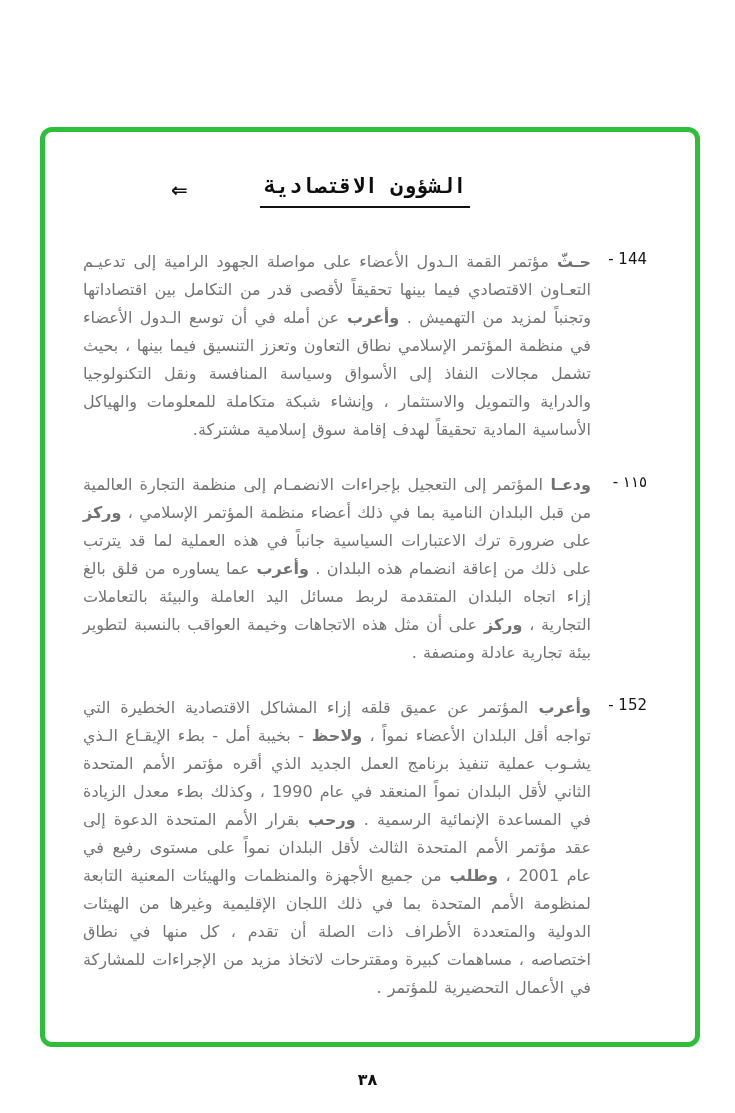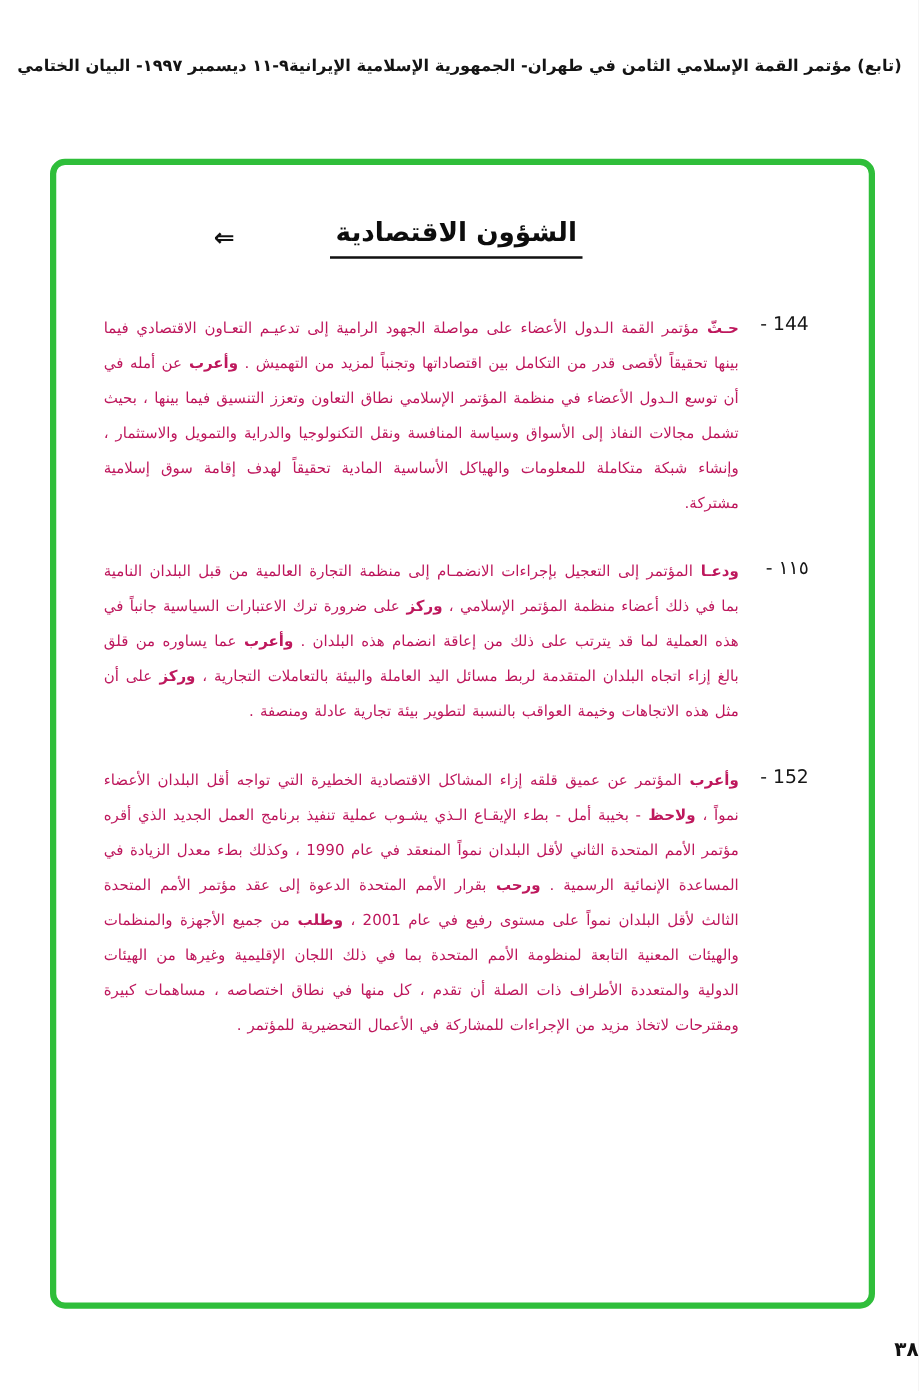--- a/index.html
+++ b/index.html
@@ -61,64 +61,64 @@
     font-weight: 700;
     color: #111;
   }
   .section-title {
     display: inline-block;
     font-size: 21px;
     font-weight: 700;
     color: #0d0d0d;
     border-bottom: 2.5px solid #111;
     padding: 0 4px 7px 4px;
+    font-family: Liberation Mono, monospace;
   }
   .paragraph {
     display: flex;
     flex-direction: row; 
     align-items: flex-start;
     margin-bottom: 27px;
     direction: rtl;
   }
   .para-number {
     flex: 0 0 56px;
     font-size: 15px;
     font-weight: 400;
     color: #161616;
     padding-top: 2px;
     white-space: nowrap;
   }
   .para-text {
     flex: 1 1 auto;
-    font-size: 12px;
+    font-size: 16px;
     line-height: 28px;
     text-align: justify;
     text-justify: inter-word;
-    color: #be185d;
+    color: #737373;
     word-spacing: 1px;
   }
   .para-text span.b { font-weight: 700; }
   .page-number {
     position: absolute;
     bottom: 24px;
     left: 0;
     width: 100%;
-    text-align: right;
+    text-align: center;
     font-size: 16px;
     font-weight: 700;
     color: #111;
   }
 </style>
 </head>
 <body>
 
 <div class="page">
 
   <div class="doc-header">
-    <div class="title-line">(تابع) مؤتمر القمة الإسلامي الثامن في طهران- الجمهورية الإسلامية الإيرانية٩-١١ ديسمبر ١٩٩٧- البيان الختامي</div>
   </div>
 
   <div class="content-frame">
 
     <div class="section-heading-row">
       <span class="section-arrow">⇐</span>
       <span class="section-title">الشؤون الاقتصادية</span>
     </div>
 
     <div>

